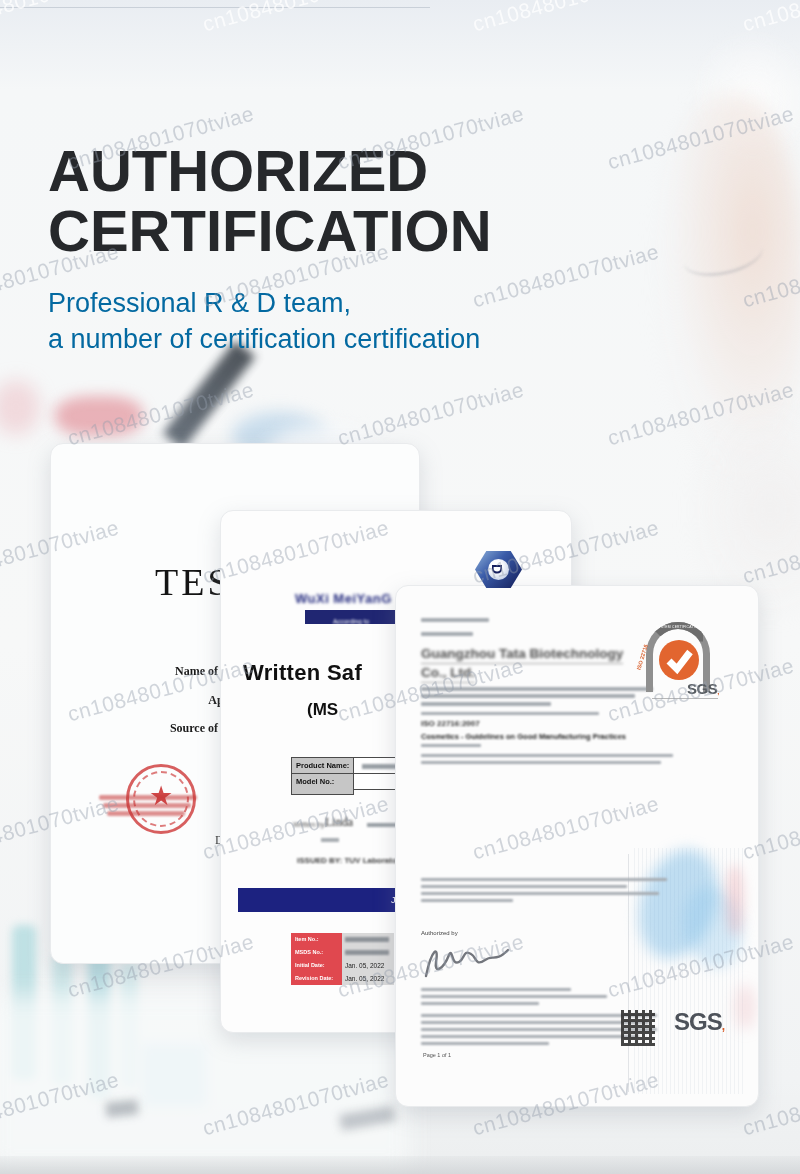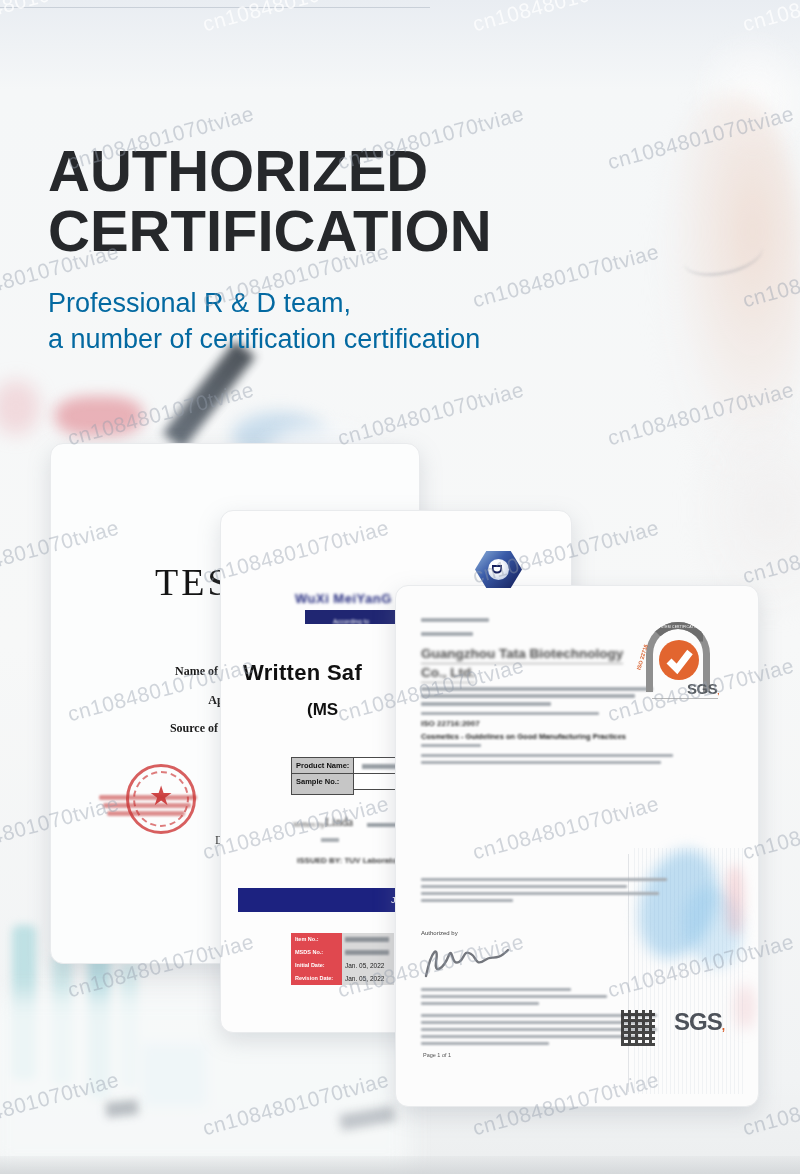--- a/index.html
+++ b/index.html
@@ -194,21 +194,21 @@
   <div class="abs m-title">Written Saf</div>
   <div class="abs m-paren">(MS</div>
 
   <div class="abs m-row m-row0">
     <div class="lab">Product Name:</div>
     <div class="val">
         <div class="m-valbar"></div>
       </div>
   </div>
   <div class="abs m-row m-row1">
-    <div class="lab">Sample No.:</div>
+    <div class="lab">Model No.:</div>
     <div class="val"></div>
   </div>
 
   <div class="abs m-wb">Written by:</div>
   <div class="abs m-name">Linda</div>
   <div class="abs m-inspect"></div>
   <div class="abs m-sgsline"></div>
   <div class="abs m-issued">ISSUED BY: TUV Laboratories</div>
 
   <div class="abs m-datebar">

